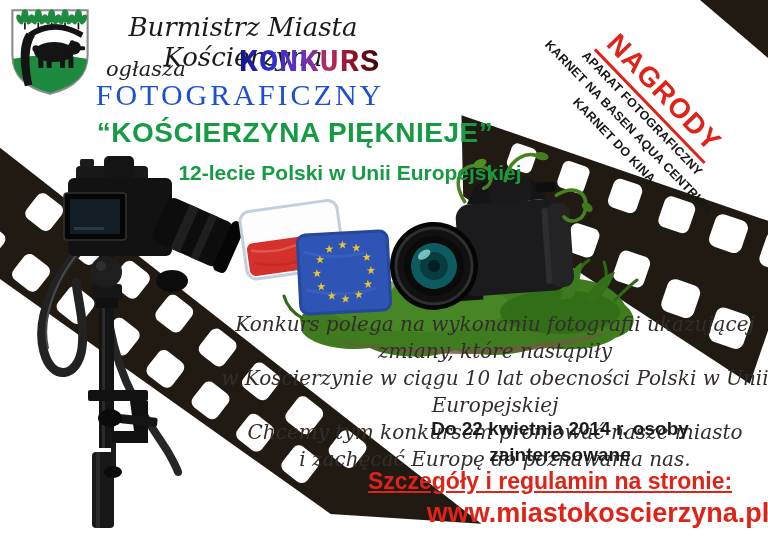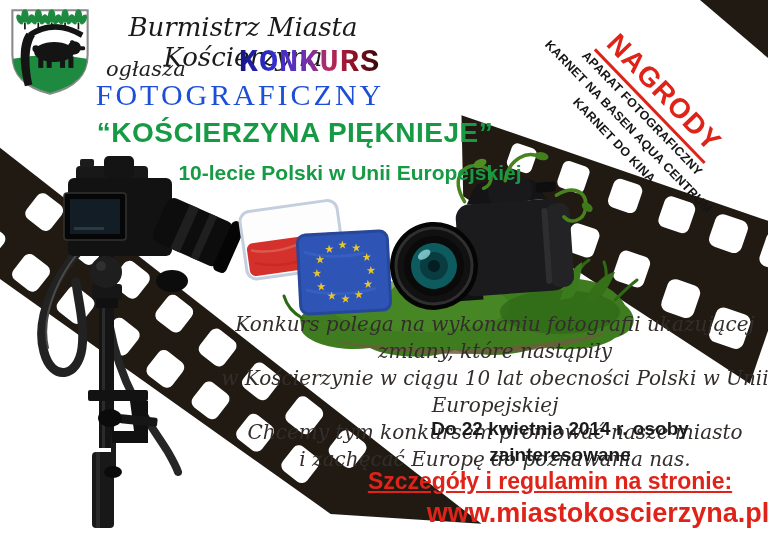--- a/index.html
+++ b/index.html
@@ -283,21 +283,21 @@
   <div class="abs org-name">Burmistrz Miasta Kościerzyna</div>
 
   <div class="abs announce-row">
     <span class="announce">ogłasza</span>
     <span class="konkurs">KONKURS</span>
   </div>
 
   <div class="abs foto">FOTOGRAFICZNY</div>
 
   <div class="abs title">“KOŚCIERZYNA PIĘKNIEJE”</div>
-  <div class="abs subtitle">10-lecie Polski w Unii Europejskiej</div>
+  <div class="abs subtitle">12-lecie Polski w Unii Europejskiej</div>
 
   <div class="abs nagrody">
     <div><span class="nagrody-heading">NAGRODY</span></div>
     <div class="prize-item">APARAT FOTOGRAFICZNY</div>
     <div class="prize-item">KARNET NA BASEN AQUA CENTRUM</div>
     <div class="prize-item">KARNET DO KINA</div>
   </div>
 
   <div class="abs paragraph">
     <div>Konkurs polega na wykonaniu fotografii ukazującej zmiany, które nastąpiły</div>

